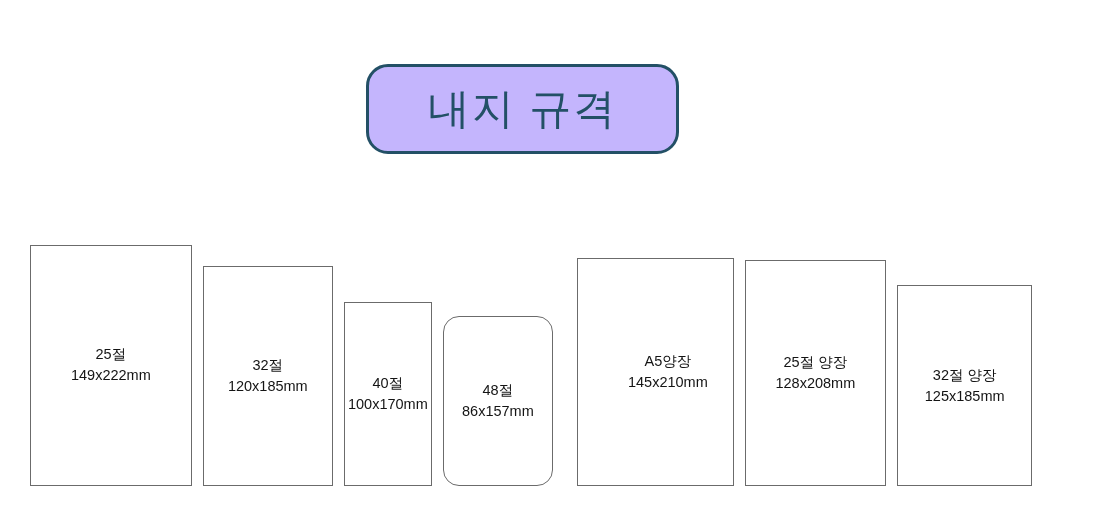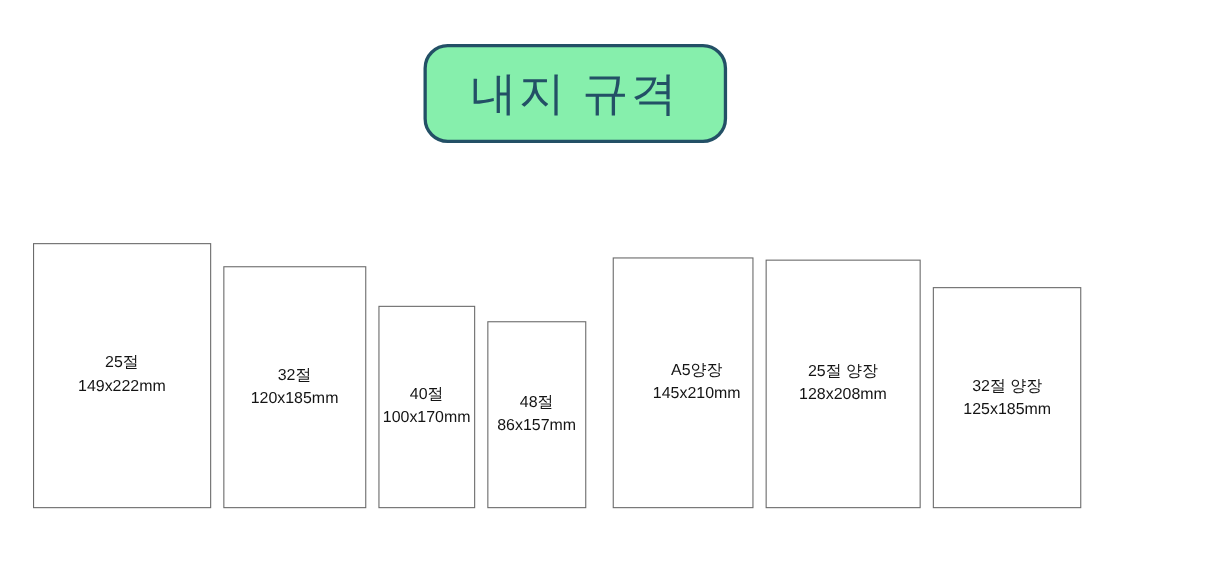--- a/index.html
+++ b/index.html
@@ -10,31 +10,31 @@
     font-family: "Liberation Sans", sans-serif;
     overflow: hidden;
   }
   .page {
     position: relative;
     width: 1105px;
     height: 517px;
     background: #ffffff;
   }
   .title-box {
-    width: 276px;
+    width: 313px;
     height: 90px;
-    margin: 40px auto 0 auto;
+    margin: 64px auto 0 auto;
     position: relative;
     left: -30px;
     border: 3px solid var(--accent, #235066);
     border-radius: 22px;
     display: flex;
     align-items: center;
     justify-content: center;
-    background: #86efac;
+    background: #c4b5fd;
   }
   .title-text {
     font-size: 42px;
     font-weight: 500;
     letter-spacing: 2px;
     color: var(--accent, #235066);
     white-space: nowrap;
   }
   .sizes-row {
     display: flex;
@@ -76,25 +76,25 @@
         <div class="size-dim">149x222mm</div>
       </div>
       <div class="size-box" style="width: 130.2px; height: 220px;">
         <div class="size-name">32절</div>
         <div class="size-dim">120x185mm</div>
       </div>
       <div class="size-box" style="width: 88px; height: 184.4px;">
         <div class="size-name">40절</div>
         <div class="size-dim">100x170mm</div>
       </div>
-      <div class="size-box" style="width: 90px; height: 170.3px;">
+      <div class="size-box" style="width: 110px; height: 170.3px; border-radius: 16px;">
         <div class="size-name">48절</div>
         <div class="size-dim">86x157mm</div>
       </div>
-      <div class="size-box" style="width: 128px; height: 227.8px; padding-left: 25px;">
+      <div class="size-box" style="width: 157px; height: 227.8px; padding-left: 25px;">
         <div class="size-name">A5양장</div>
         <div class="size-dim">145x210mm</div>
       </div>
       <div class="size-box" style="width: 141px; height: 225.7px;">
         <div class="size-name">25절 양장</div>
         <div class="size-dim">128x208mm</div>
       </div>
       <div class="size-box" style="width: 135.6px; height: 200.7px;">
         <div class="size-name">32절 양장</div>
         <div class="size-dim">125x185mm</div>

